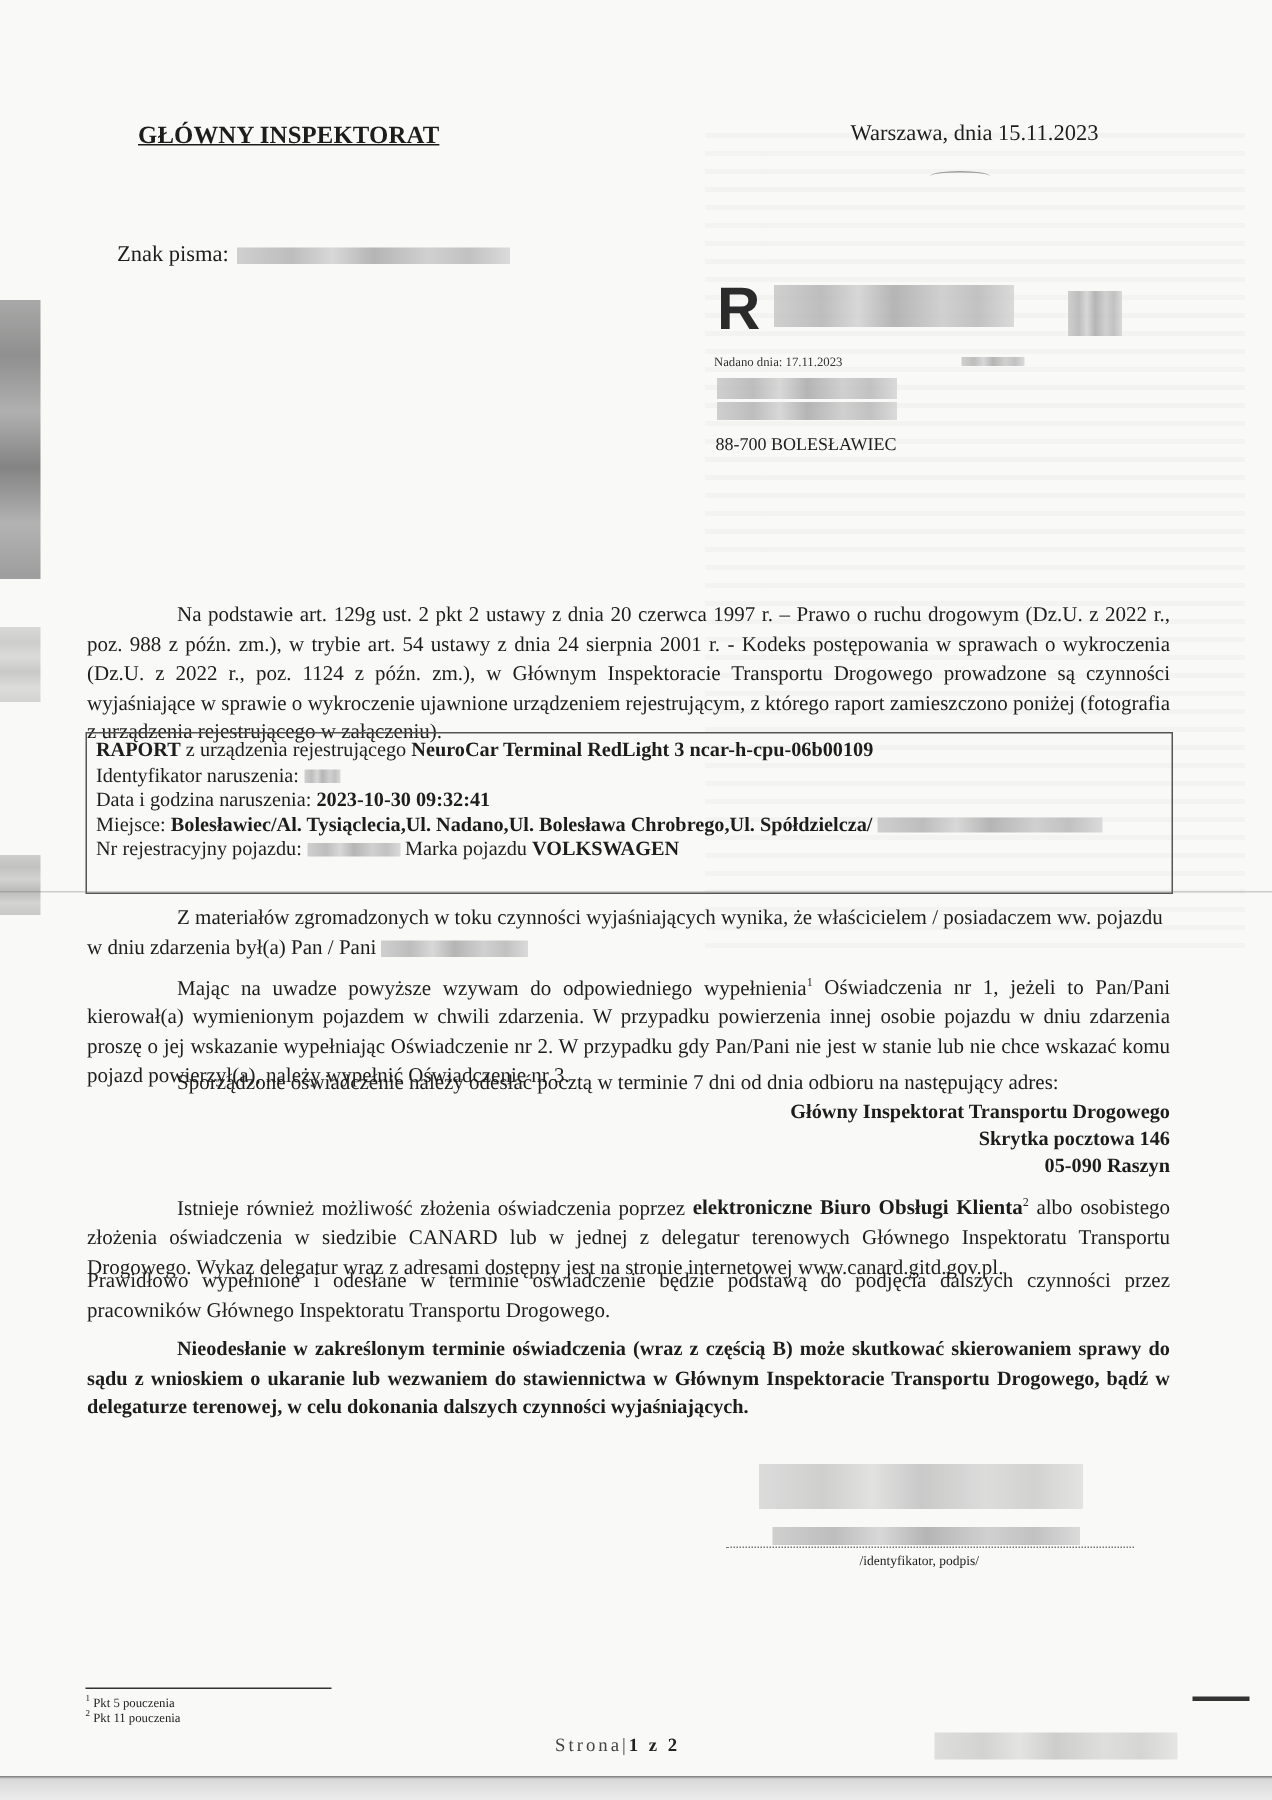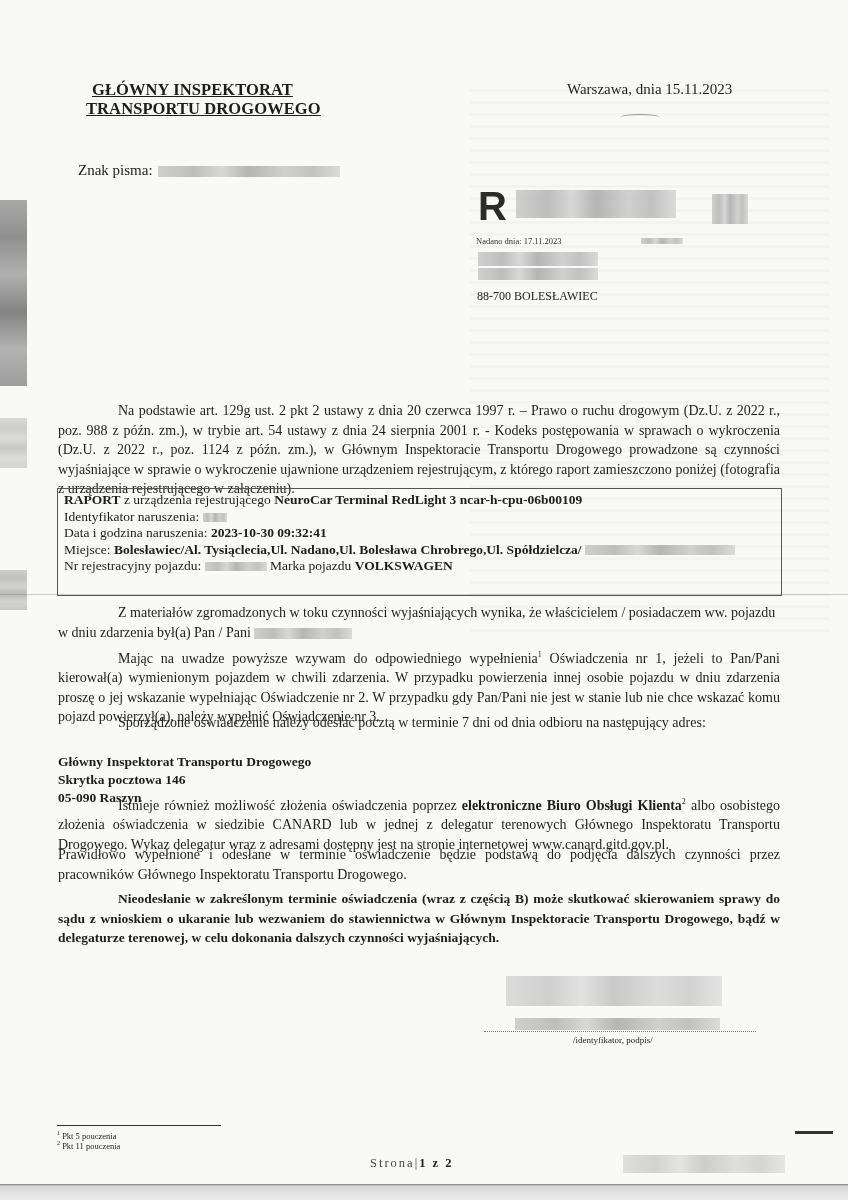--- a/index.html
+++ b/index.html
@@ -23,41 +23,40 @@
     .nadano { left: 476px; top: 236px; font-family: Liberation Serif, serif; font-size: 8.5px; color: #333; }
     .city { left: 477px; top: 289px; font-size: 12px; }
     .side-blur { left: 0; width: 27px; background: linear-gradient(180deg,#9a9a9a,#7d7d7d 20%,#a3a3a3 40%,#6f6f6f 60%,#a6a6a6 80%,#8d8d8d); opacity: .85; }
     .para { left: 58px; width: 722px; font-size: 14px; line-height: 19.5px; text-align: justify; }
     .para .ind { padding-left: 60px; }
     .box {
       left: 57px; top: 488px; width: 711px; height: 100px; border: 1.5px solid #555;
       padding: 3px 6px; font-size: 13.5px; line-height: 16.5px;
     }
     .box b { font-weight: bold; }
-    .center { left: 58px; width: 722px; text-align: left; font-weight: bold; font-size: 13.5px; line-height: 18px; font-family: "Liberation Sans Narrow","Liberation Serif", serif; margin-top: 21px; }
+    .center { left: 58px; width: 722px; text-align: right; font-weight: bold; font-size: 13.5px; line-height: 18px; font-family: "Liberation Sans Narrow","Liberation Serif", serif; }
     .sig-line { left: 484px; top: 1031px; width: 272px; border-top: 1px dotted #777; }
     .sig-cap { left: 573px; top: 1035px; font-size: 9px; }
     .fn-line { left: 57px; top: 1125px; width: 164px; border-top: 1px solid #333; }
     .fn { left: 57px; font-size: 8.5px; line-height: 10px; }
     .strona { left: 370px; top: 1156px; font-size: 12.5px; letter-spacing: 2px; color: #444; }
     .strona b { color: #222; }
     .dash { left: 795px; top: 1131px; width: 38px; height: 3px; background: #333; }
     .bottom-edge { left: 0; top: 1184px; width: 848px; height: 16px; background: linear-gradient(180deg,#777 0px,#d8d8d8 2px,#ececec 100%); }
     .curve { left: 620px; top: 114px; width: 40px; height: 6px; border-top: 1px solid #999; border-radius: 50%; }
   </style>
 </head>
 <body>
 
 <div class="page">
   <div class="ghost"></div>
   <div class="abs curve"></div>
 
   <div class="abs org">
     <div>GŁÓWNY INSPEKTORAT</div>
-    <div style="margin-left:-6px">TRANSPORTU DROGOWEGO</div>
   </div>
   <div class="abs date">Warszawa, dnia 15.11.2023</div>
 
   <div class="abs znak">
     <span>Znak pisma:</span>
     <span class="blur" style="width:182px;height:11px;margin-left:2px;"></span>
   </div>
 
   <div class="abs reg-R">R</div>
   <div class="abs blur" style="left:516px;top:190px;width:160px;height:28px;"></div>

